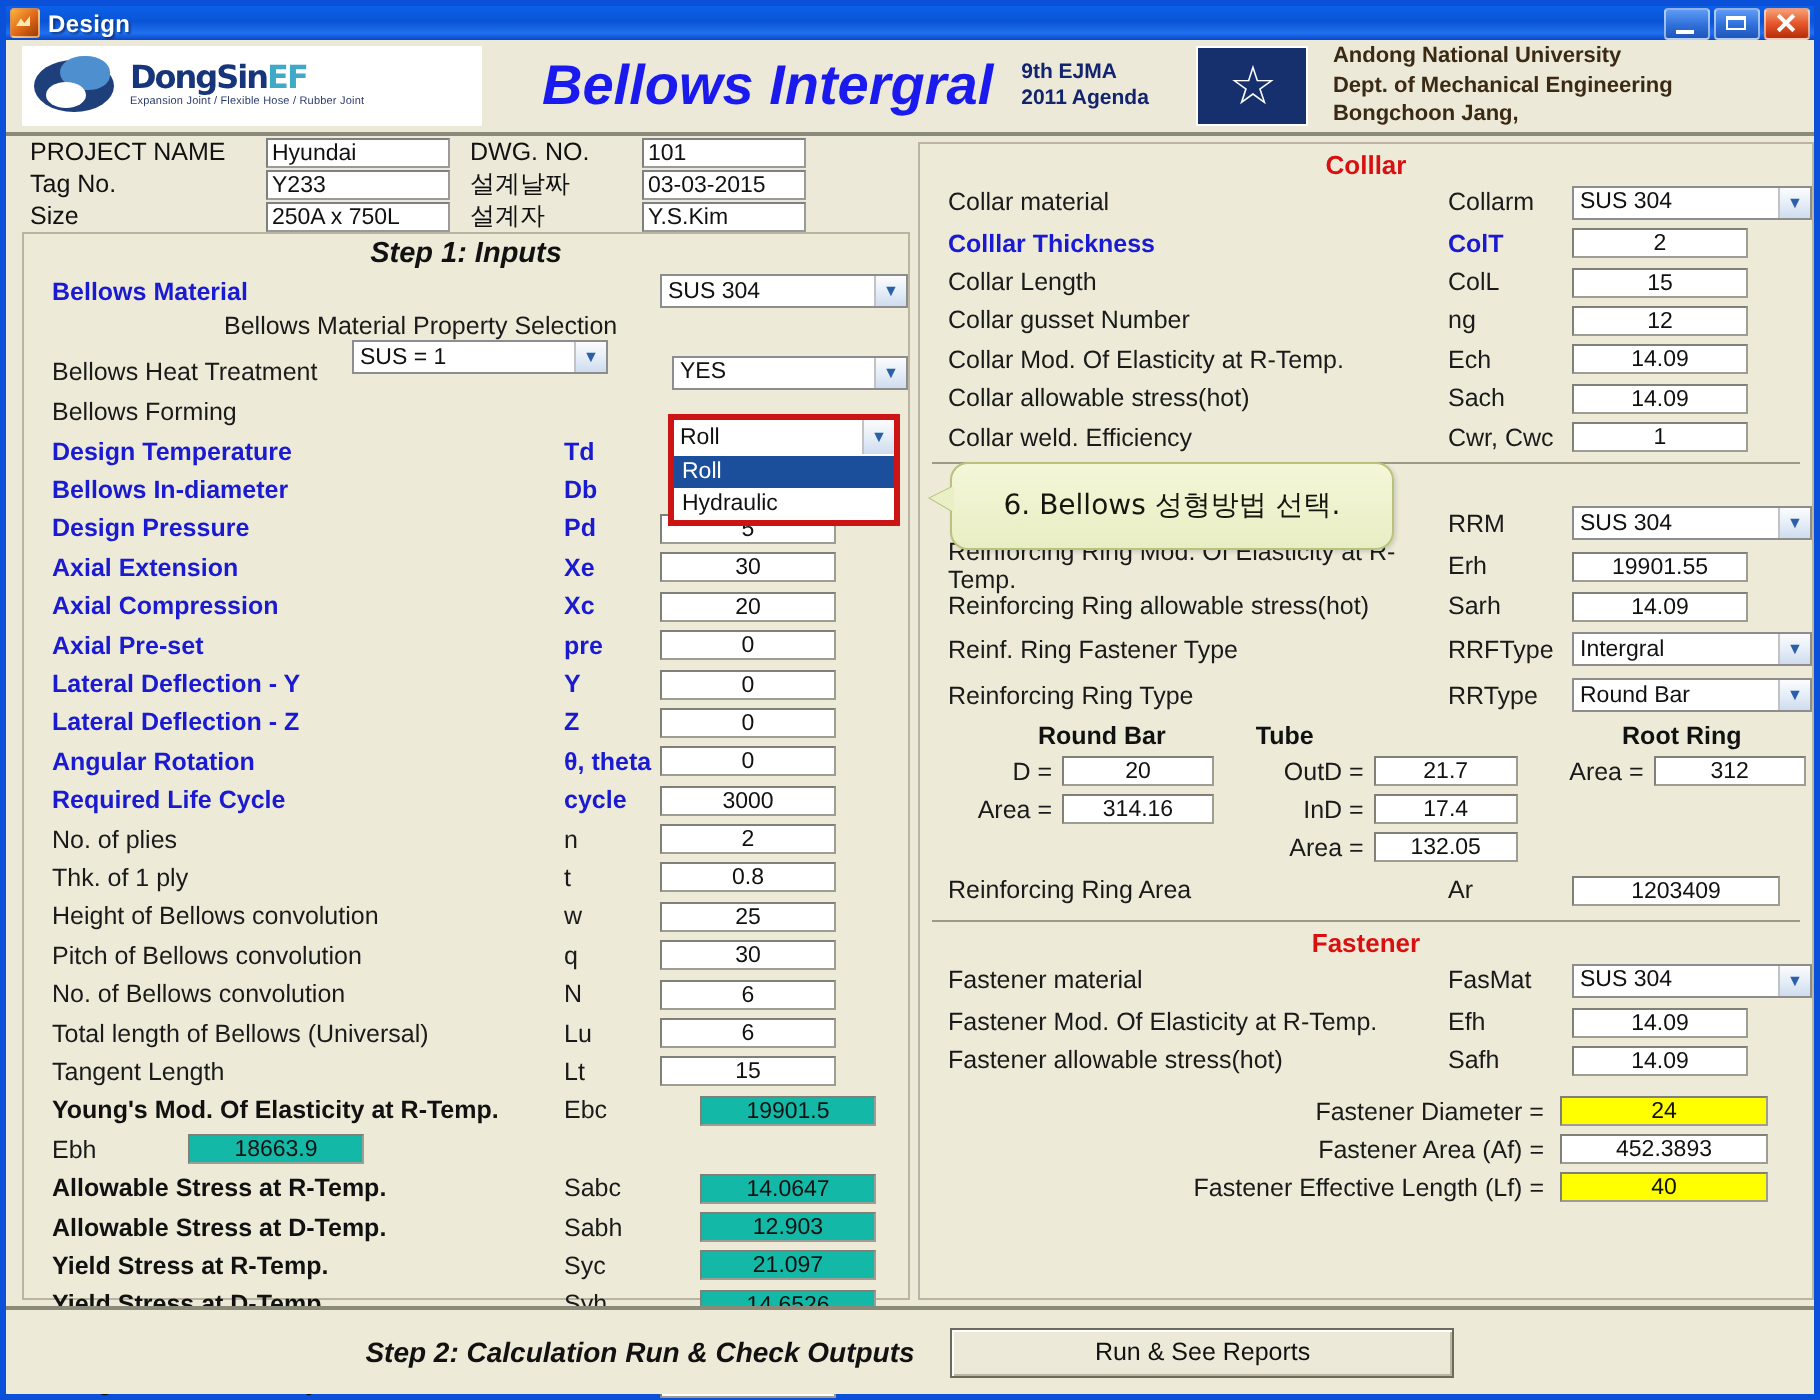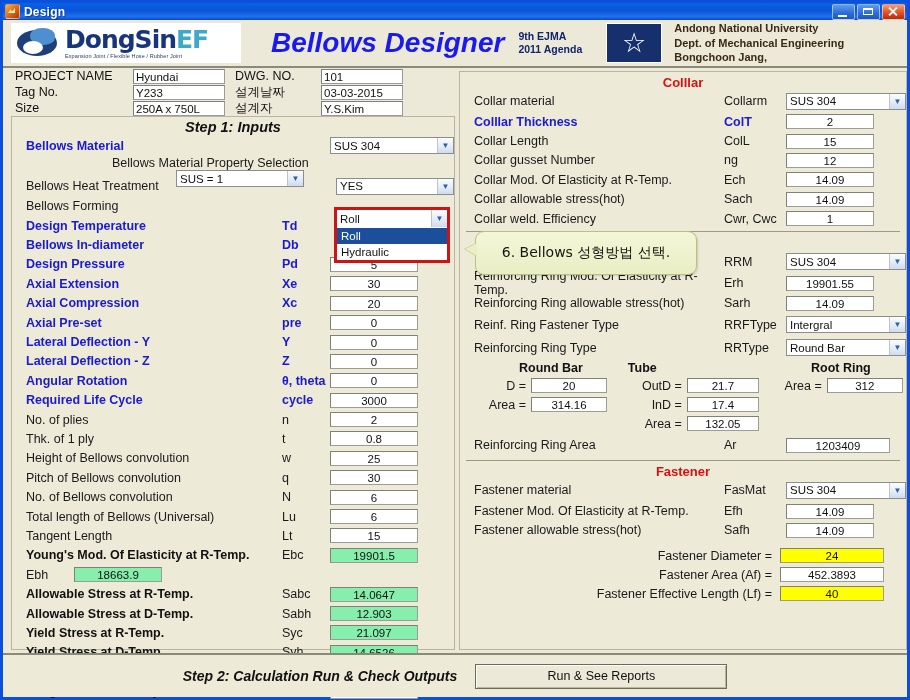--- a/index.html
+++ b/index.html
@@ -108,21 +108,21 @@
     background: #4e8fd0;
   }
   .logo-swoosh .c3 {
     position: absolute; left: 6px; top: 12px;
     width: 20px; height: 13px;
     border-radius: 50%;
     background: #ffffff;
   }
   .logo-words { margin-left: 4px; line-height: 1; }
   .logo-dong {
-    font-size: 25px; font-weight: bold; letter-spacing: -1px;
+    font-size: 16px; font-weight: bold; letter-spacing: -1px;
     font-family: "DejaVu Sans", sans-serif;
   }
   .logo-dong .a { color: #17357a; }
   .logo-dong .b { color: #3fa9c8; }
   .logo-tag {
     font-size: 5.5px; color: #2b3a6b; letter-spacing: .1px;
     margin-top: 2px; white-space: nowrap;
   }
   .app-title {
     font-size: 28px; font-weight: bold; font-style: italic;
@@ -238,21 +238,21 @@
   .num {
     background: #ffffff;
     border: 1px solid #9d9d93;
     border-top-color: #808078;
     border-left-color: #808078;
     width: 88px; height: 15px; line-height: 14px;
     font-size: 11.5px; text-align: center; color: #111;
     box-sizing: border-box;
     font-family: "Liberation Sans", sans-serif;
   }
-  .num.calc { background: #86efac; }
+  .num.calc { background: #14b8a6; margin-left: 20px; }
   .num.yellow { background: #ffff00; }
 
   .sel {
     background: #ffffff;
     border: 1px solid #8d8d8d;
     height: 17px;
     box-sizing: border-box;
     display: flex; align-items: center;
     font-size: 11.5px; color: #111;
     padding-left: 3px;
@@ -398,21 +398,21 @@
           <div class="c2"></div>
           <div class="c3"></div>
       </div>
       <div class="logo-words">
         <div class="logo-dong">
           <span class="a">DongSin</span><span class="b">EF</span>
         </div>
         <div class="logo-tag">Expansion Joint / Flexible Hose / Rubber Joint</div>
       </div>
     </div>
-    <div class="app-title">Bellows  Designer</div>
+    <div class="app-title">Bellows  Intergral</div>
     <div class="ejma">
       <div>9th EJMA</div>
       <div>2011 Agenda</div>
     </div>
     <div class="uni-logo">
       <div class="star">☆</div>
     </div>
     <div class="uni-text">
       <div>Andong National University</div>
       <div>Dept. of Mechanical Engineering</div>

